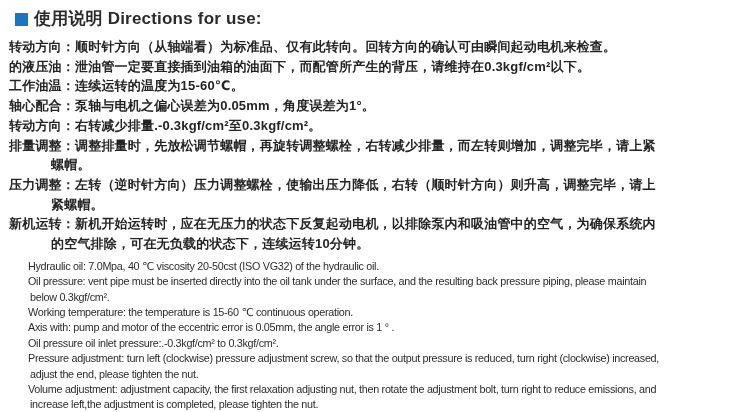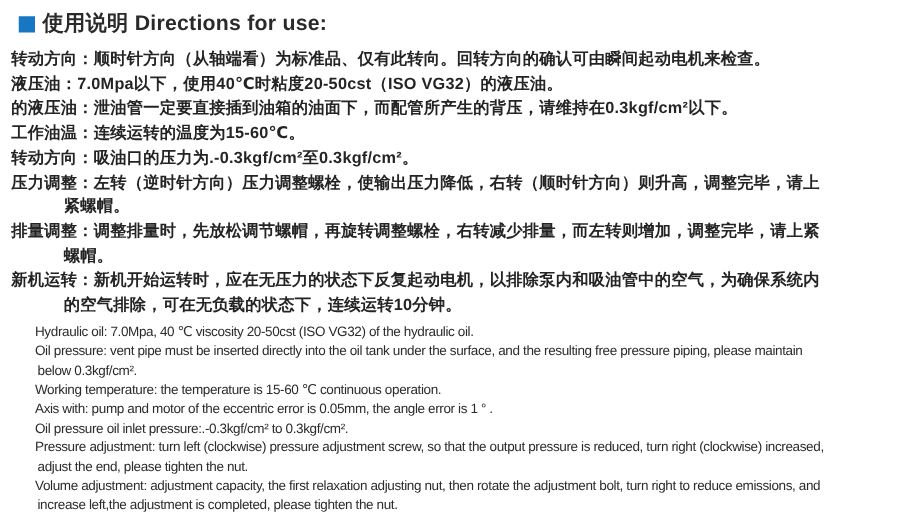--- a/index.html
+++ b/index.html
@@ -61,32 +61,32 @@
 
 <div class="page">
 
   <div class="doc-title">
     <span class="blue-square" style="background: rgb(23, 119, 195);"></span>
     <span>使用说明 Directions for use:</span>
   </div>
 
   <div class="zh-list">
     <div class="zh-line"><span class="zh-label">转动方向：</span><span>顺时针方向（从轴端看）为标准品、仅有此转向。回转方向的确认可由瞬间起动电机来检查。</span></div>
-    <div class="zh-line"><span class="zh-label">液压油：</span><span>7.0Mpa以下，使用40℃时粘度20-50cst（ISO VG32）的液压油。</span></div>
     <div class="zh-line"><span class="zh-label">的液压油：</span><span>泄油管一定要直接插到油箱的油面下，而配管所产生的背压，请维持在0.3kgf/cm²以下。</span></div>
     <div class="zh-line"><span class="zh-label">工作油温：</span><span>连续运转的温度为15-60℃。</span></div>
-    <div class="zh-line"><span class="zh-label">转动方向：</span><span>吸油口的压力为.-0.3kgf/cm²至0.3kgf/cm²。</span></div>
+    <div class="zh-line"><span class="zh-label">轴心配合：</span><span>泵轴与电机之偏心误差为0.05mm，角度误差为1°。</span></div>
+    <div class="zh-line"><span class="zh-label">转动方向：</span><span>右转减少排量.-0.3kgf/cm²至0.3kgf/cm²。</span></div>
+    <div class="zh-line"><span class="zh-label">排量调整：</span><span>调整排量时，先放松调节螺帽，再旋转调整螺栓，右转减少排量，而左转则增加，调整完毕，请上紧螺帽。</span></div>
     <div class="zh-line"><span class="zh-label">压力调整：</span><span>左转（逆时针方向）压力调整螺栓，使输出压力降低，右转（顺时针方向）则升高，调整完毕，请上紧螺帽。</span></div>
-    <div class="zh-line"><span class="zh-label">排量调整：</span><span>调整排量时，先放松调节螺帽，再旋转调整螺栓，右转减少排量，而左转则增加，调整完毕，请上紧螺帽。</span></div>
     <div class="zh-line"><span class="zh-label">新机运转：</span><span>新机开始运转时，应在无压力的状态下反复起动电机，以排除泵内和吸油管中的空气，为确保系统内的空气排除，可在无负载的状态下，连续运转10分钟。</span></div>
   </div>
 
   <div class="en-list">
     <div class="en-line">Hydraulic oil: 7.0Mpa, 40 ℃ viscosity 20-50cst (ISO VG32) of the hydraulic oil.</div>
-    <div class="en-line">Oil pressure: vent pipe must be inserted directly into the oil tank under the surface, and the resulting free pressure piping, please maintain below 0.3kgf/cm².</div>
+    <div class="en-line">Oil pressure: vent pipe must be inserted directly into the oil tank under the surface, and the resulting back pressure piping, please maintain below 0.3kgf/cm².</div>
     <div class="en-line">Working temperature: the temperature is 15-60 ℃ continuous operation.</div>
     <div class="en-line">Axis with: pump and motor of the eccentric error is 0.05mm, the angle error is 1 ° .</div>
     <div class="en-line">Oil pressure oil inlet pressure:.-0.3kgf/cm² to 0.3kgf/cm².</div>
     <div class="en-line">Pressure adjustment: turn left (clockwise) pressure adjustment screw, so that the output pressure is reduced, turn right (clockwise) increased, adjust the end, please tighten the nut.</div>
     <div class="en-line">Volume adjustment: adjustment capacity, the first relaxation adjusting nut, then rotate the adjustment bolt, turn right to reduce emissions, and increase left,the adjustment is completed, please tighten the nut.</div>
     <div class="en-line">Operation of the new machine:  the new machine running, should be repeated starting motor in a stress free  state,  to the exclusion  of the pump and  suction pipe in the air, to ensure the exclusion of air within the system, at no load conditions, continuous operation for 10 minutes.</div>
   </div>
 
 </div>
 

